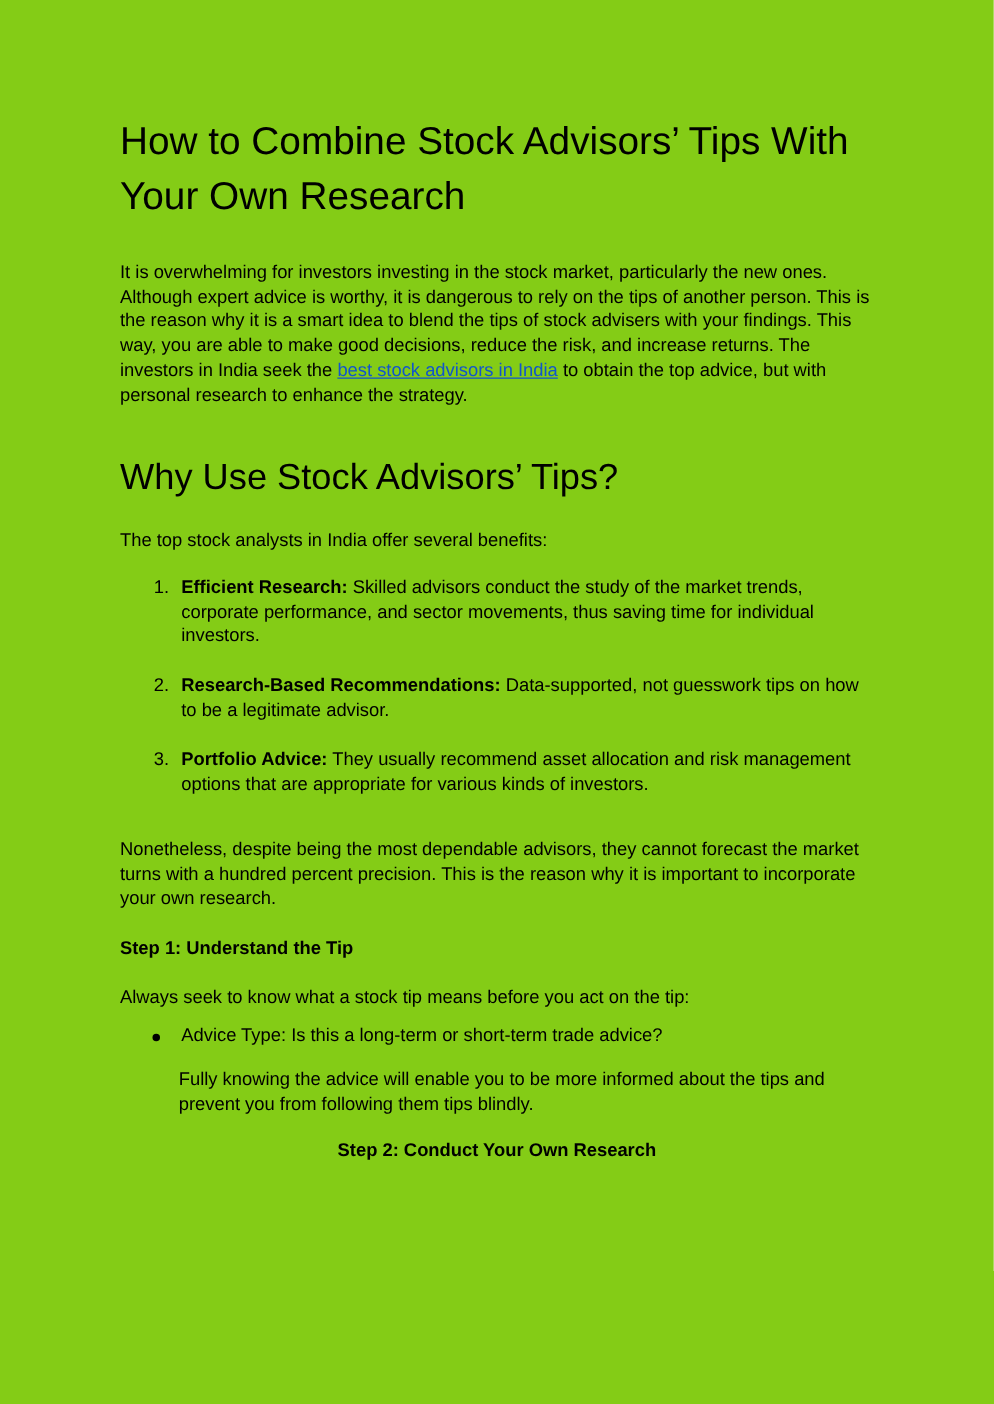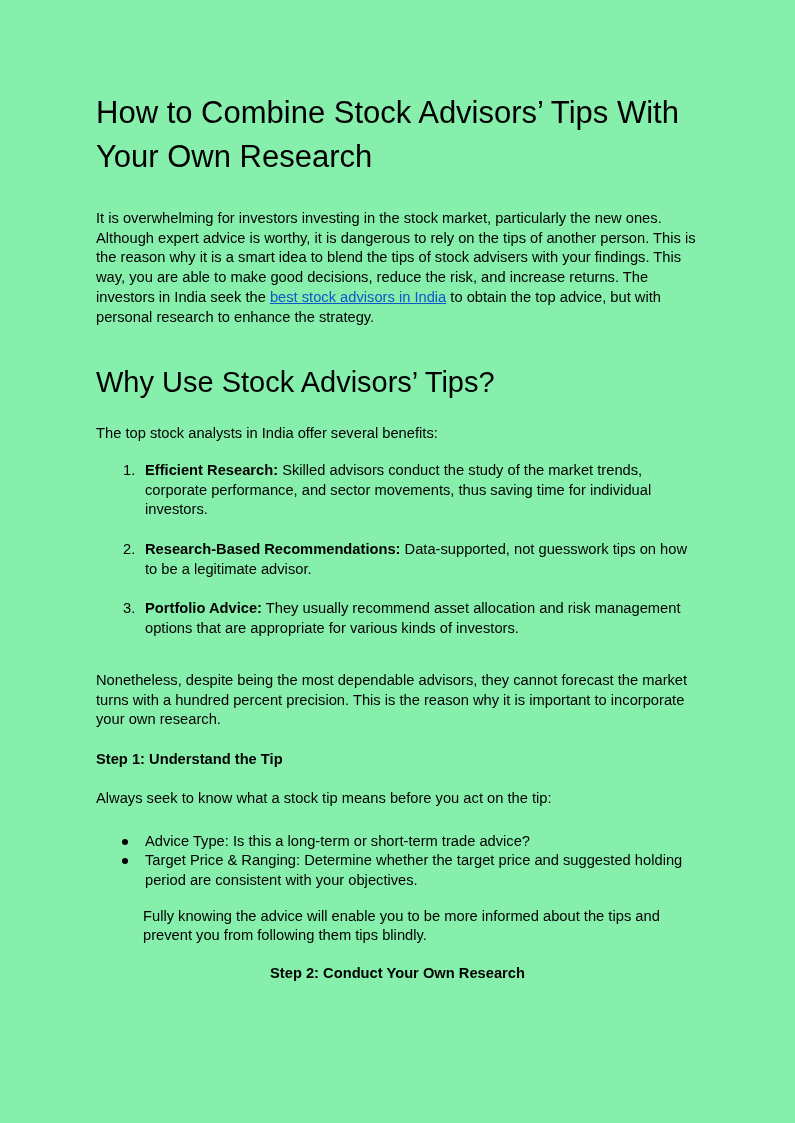--- a/index.html
+++ b/index.html
@@ -8,21 +8,21 @@
     width: 795px;
     height: 1123px;
     background: #ffffff;
     color: #000000;
     font-family: "Liberation Sans", "DejaVu Sans", sans-serif;
     overflow: hidden;
   }
   .page {
     width: 795px;
     height: 1123px;
-    background: #86efac;
+    background: #84cc16;
     padding: 91px 96px 0 96px;
   }
   h1.doc-title {
     margin: 0 0 30px 0;
     font-size: 31px;
     line-height: 44px;
     font-weight: 400;
     color: #000000;
   }
   h2.section-heading {
@@ -52,21 +52,21 @@
     cursor: pointer;
   }
   ol.num-list, ul.bullet-list {
     list-style: none;
     margin: 0;
     padding: 0;
     font-size: 14.7px;
     line-height: 19.7px;
   }
   ol.num-list { margin-top: 17px; }
-  ul.bullet-list { margin-top: 23px; }
+  ul.bullet-list { margin-top: 11px; }
   ol.num-list > li {
     position: relative;
     padding-left: 49px;
     margin-bottom: 20px;
   }
   ol.num-list > li:last-child { margin-bottom: 0; }
   ul.bullet-list > li {
     position: relative;
     padding-left: 49px;
   }
@@ -114,22 +114,19 @@
   <p class="body note-why">Nonetheless, despite being the most dependable advisors, they cannot forecast the market turns with a hundred percent precision. This is the reason why it is important to incorporate your own research.</p>
 
   <p class="body step-heading step1-heading">Step 1: Understand the Tip</p>
 
   <p class="body lead-step1">Always seek to know what a stock tip means before you act on the tip:</p>
 
   <ul class="bullet-list">
     <li>
       <span class="bullet-dot"></span><span>Advice Type: Is this a long-term or short-term trade advice?</span>
     </li>
-    <li>
-      <span class="bullet-dot"></span><span>Target Price &amp; Ranging: Determine whether the target price and suggested holding period are consistent with your objectives.</span>
-    </li>
   </ul>
 
   <p class="body note-step1">Fully knowing the advice will enable you to be more informed about the tips and prevent you from following them tips blindly.</p>
 
   <p class="body step-heading step2-heading">Step 2: Conduct Your Own Research</p>
 
 </div>
 
 </body></html>

